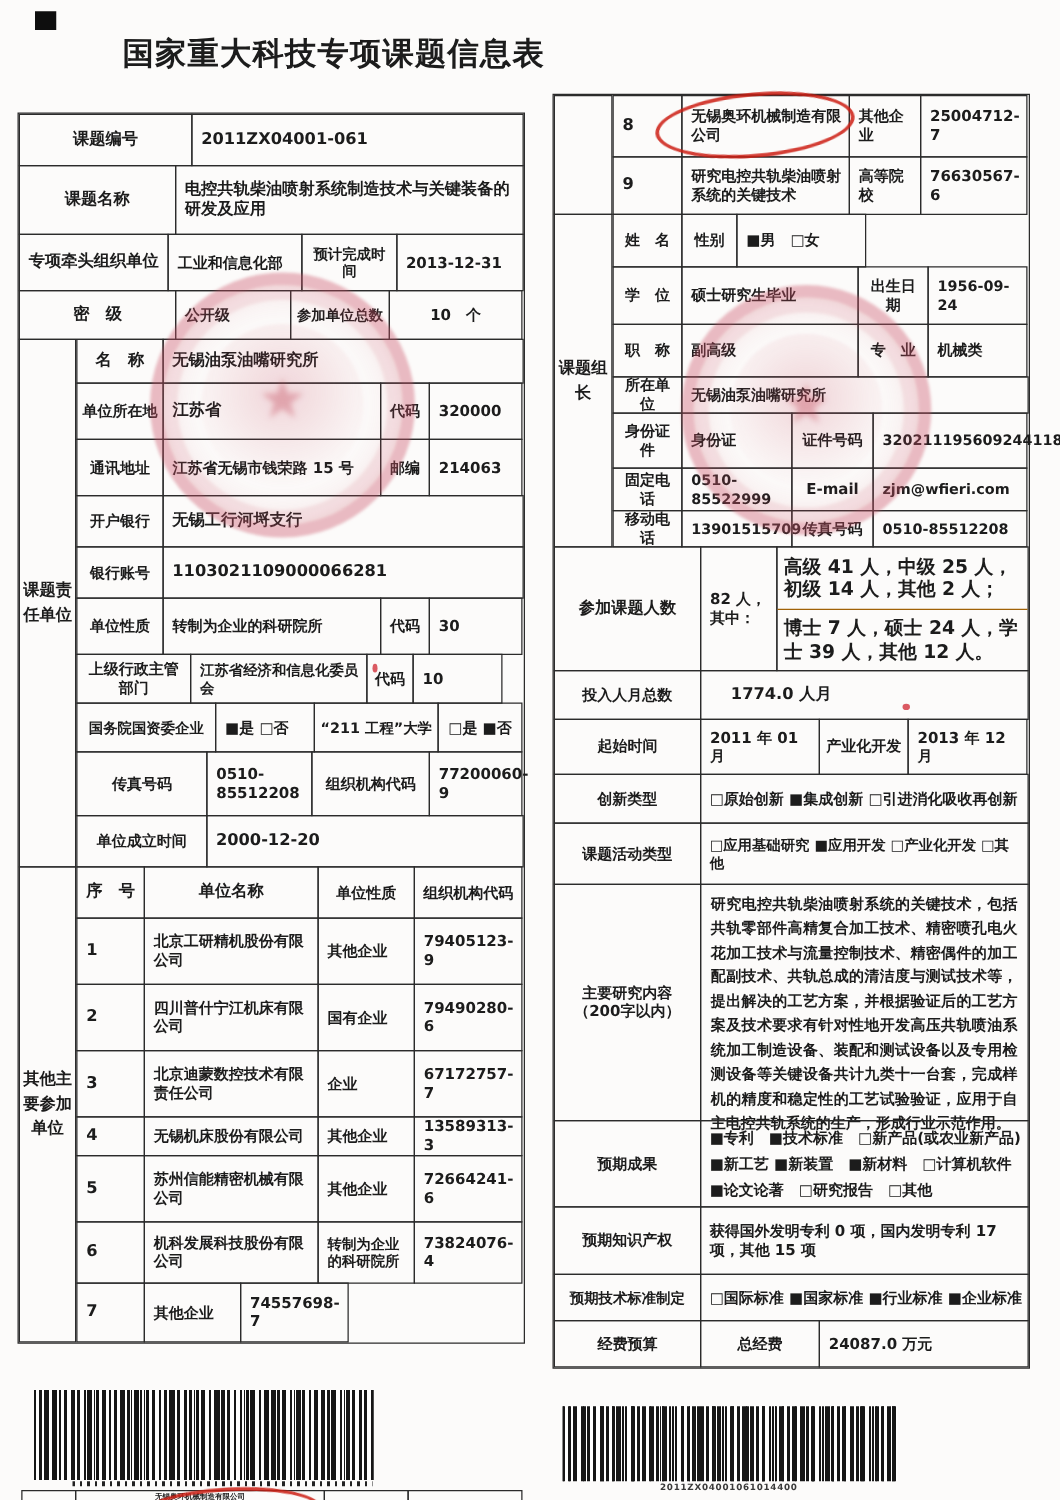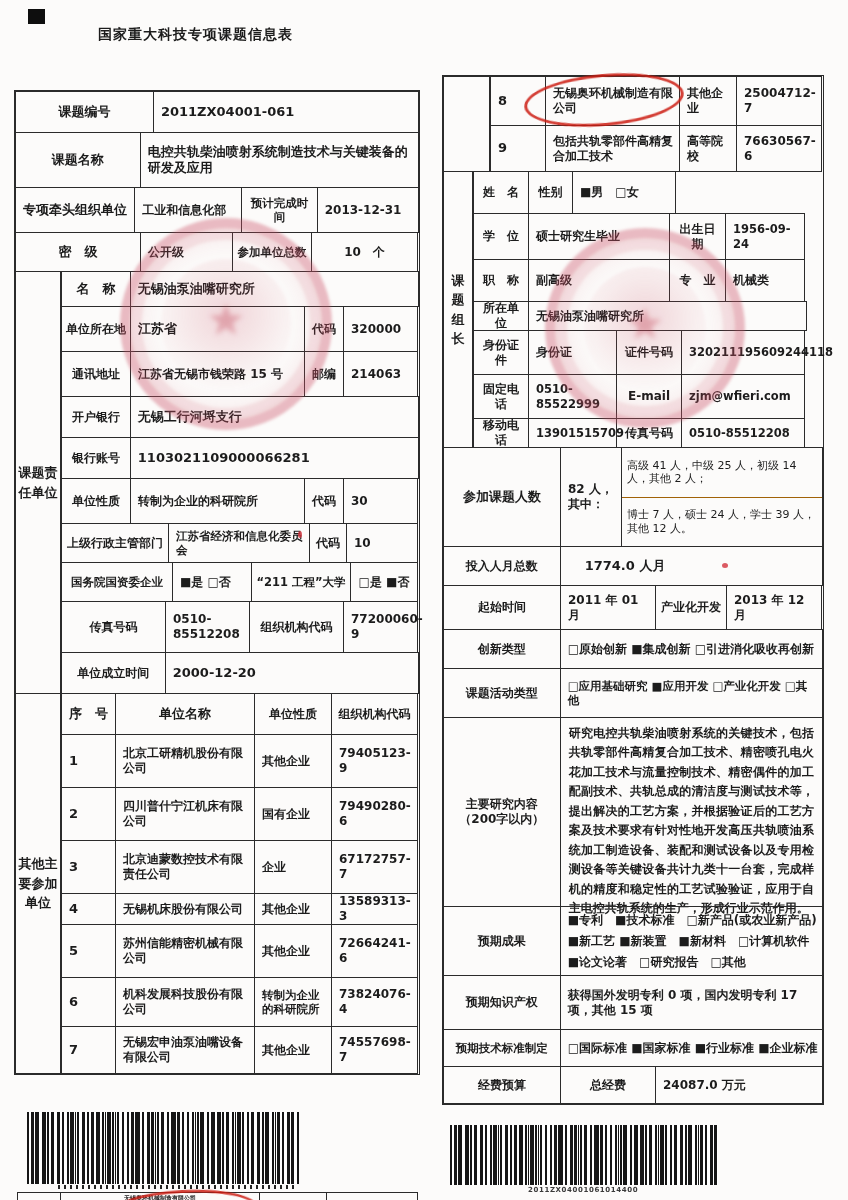--- a/index.html
+++ b/index.html
@@ -1,39 +1,39 @@
 <!DOCTYPE html>
 <html><head>
 <meta charset="utf-8">
 <style>
   html,body{margin:0;padding:0;background:#efeceb;}
   *{box-sizing:border-box;}
   .canvas{position:relative;width:848px;height:1200px;background:#fcfbfa;overflow:hidden;
           font-family:"DejaVu Sans","Liberation Sans",sans-serif;color:#1c1c1c;}
-  .title{position:absolute;left:98px;top:26px;font-size:14px;font-weight:bold;letter-spacing:1px;margin:0;}
+  .title{position:absolute;left:98px;top:26px;font-size:25px;font-weight:bold;letter-spacing:1px;margin:0;}
   .corner-mark{position:absolute;left:28px;top:9px;width:17px;height:15px;background:#0e0e0e;}
 
   
   .tbl{position:absolute;border:1px solid #2b2b2b;background:transparent;}
   .r{display:flex;align-items:stretch;}
   .r + .r{margin-top:-1px;}
   .c{border:1px solid #2b2b2b;margin-left:-1px;display:flex;align-items:center;justify-content:center;
      text-align:center;padding:2px 4px;font-size:13px;font-weight:600;line-height:1.25;min-width:0;}
   .r .c:first-child{margin-left:0;}
   .v{justify-content:flex-start;text-align:left;padding-left:7px;}
   .grpwrap{display:flex;align-items:stretch;}
   .grpwrap + .r,.r + .grpwrap,.grpwrap + .grpwrap{margin-top:-1px;}
   .outer{width:46px;border:1px solid #2b2b2b;display:flex;align-items:center;justify-content:center;
          text-align:center;font-size:13px;font-weight:600;padding:2px;line-height:1.5;}
   .grp{flex:1;min-width:0;}
   .grp .r:first-child{margin-top:0;}
   .fs12{font-size:12px;}  .fs115{font-size:11.5px;}
   .pre{white-space:pre-line;}
   .stack{flex-direction:column;align-items:stretch;padding:0;}
-  .sub{flex:1;display:flex;align-items:center;text-align:left;padding:2px 5px;font-size:11px;font-weight:400;}
+  .sub{flex:1;display:flex;align-items:center;text-align:left;padding:2px 5px;font-size:15px;font-weight:700;}
   .sub + .sub{border-top:1px solid #a16207;}
   .multiline{flex-direction:column;align-items:flex-start;justify-content:center;gap:6px;}
   .multiline div{font-size:12px;font-weight:600;}
   .just{display:block;text-align:justify;font-size:12px;font-weight:600;line-height:1.62;padding:6px 8px;}
 
   
   .barcode{position:absolute;background-color:#fff;
     background-image:
       repeating-linear-gradient(90deg,#161616 0 2px,transparent 2px 5px),
       repeating-linear-gradient(90deg,#161616 0 1px,transparent 1px 8px),
@@ -119,21 +119,21 @@
           <div class="c fs12" style="width:70px">银行账号</div>
           <div class="c v" style="width:290px">1103021109000066281</div>
         </div>
         <div class="r" style="height:46px">
           <div class="c fs12" style="width:70px">单位性质</div>
           <div class="c v fs12" style="width:175px">转制为企业的科研院所</div>
           <div class="c fs12" style="width:40px">代码</div>
           <div class="c v fs12" style="width:75px">30</div>
         </div>
         <div class="r" style="height:40px">
-          <div class="c fs12" style="width:108px">上级行政主管部门</div>
+          <div class="c fs12" style="width:92px">上级行政主管部门</div>
           <div class="c v fs115" style="width:142px">江苏省经济和信息化委员会</div>
           <div class="c fs12" style="width:38px">代码</div>
           <div class="c v fs12" style="width:72px">10</div>
         </div>
         <div class="r" style="height:40px">
           <div class="c fs115" style="width:112px">国务院国资委企业</div>
           <div class="c v fs12" style="width:80px">■是 □否</div>
           <div class="c fs115" style="width:100px">“211 工程”大学</div>
           <div class="c fs12" style="width:68px">□是 ■否</div>
         </div>
@@ -190,21 +190,20 @@
           <div class="c v fs12" style="width:87px">72664241-6</div>
         </div>
         <div class="r" style="height:50px">
           <div class="c v" style="width:55px">6</div>
           <div class="c v fs12" style="width:140px">机科发展科技股份有限公司</div>
           <div class="c v fs115" style="width:78px">转制为企业的科研院所</div>
           <div class="c v fs12" style="width:87px">73824076-4</div>
         </div>
         <div class="r" style="height:48px">
           <div class="c v" style="width:55px">7</div>
-          <div class="c v fs12" style="width:140px">无锡宏申油泵油嘴设备有限公司</div>
           <div class="c v fs12" style="width:78px">其他企业</div>
           <div class="c v fs12" style="width:87px">74557698-7</div>
         </div>
       </div>
     </div>
   </div>
 
   <div class="barcode" style="left:27px;top:1112px;width:272px;height:72px;"></div>
   <div class="bc-dots" style="left:58px;top:1185px;width:240px;"></div>
 
@@ -221,29 +220,29 @@
       <div class="outer" style="width:47px"></div>
       <div class="grp">
         <div class="r" style="height:50px">
           <div class="c v" style="width:56px">8</div>
           <div class="c v fs12" style="width:135px">无锡奥环机械制造有限公司</div>
           <div class="c v fs12" style="width:58px">其他企业</div>
           <div class="c v fs12" style="width:86px">25004712-7</div>
         </div>
         <div class="r" style="height:47px">
           <div class="c v" style="width:56px">9</div>
-          <div class="c v fs12" style="width:135px">包括共轨零部件高精复合加工技术</div>
+          <div class="c v fs12" style="width:135px">研究电控共轨柴油喷射系统的关键技术</div>
           <div class="c v fs12" style="width:58px">高等院校</div>
           <div class="c v fs12" style="width:86px">76630567-6</div>
         </div>
       </div>
     </div>
 
     <div class="grpwrap">
-      <div class="outer" style="width:30px">课题组长</div>
+      <div class="outer" style="width:47px">课题组长</div>
       <div class="grp">
         <div class="r" style="height:43px">
           <div class="c fs12" style="width:56px">姓　名</div>
           <div class="c fs12" style="width:45px">性别</div>
           <div class="c v fs12" style="width:104px">■男　□女</div>
         </div>
         <div class="r" style="height:47px">
           <div class="c fs12" style="width:56px">学　位</div>
           <div class="c v fs12" style="width:142px">硕士研究生毕业</div>
           <div class="c fs12" style="width:57px">出生日期</div>
@@ -258,21 +257,21 @@
         <div class="r" style="height:30px">
           <div class="c fs12" style="width:56px">所在单位</div>
           <div class="c v fs12" style="width:279px">无锡油泵油嘴研究所</div>
         </div>
         <div class="r" style="height:45px">
           <div class="c fs12" style="width:56px">身份证件</div>
           <div class="c v fs12" style="width:89px">身份证</div>
           <div class="c fs12" style="width:66px">证件号码</div>
           <div class="c v fs115" style="width:124px">320211195609244118</div>
         </div>
-        <div class="r" style="height:45px">
+        <div class="r" style="height:35px">
           <div class="c fs12" style="width:56px">固定电话</div>
           <div class="c v fs115" style="width:89px">0510-85522999</div>
           <div class="c fs12" style="width:66px">E-mail</div>
           <div class="c v fs115" style="width:124px">zjm@wfieri.com</div>
         </div>
         <div class="r" style="height:30px">
           <div class="c fs12" style="width:56px">移动电话</div>
           <div class="c v fs115" style="width:89px">13901515709</div>
           <div class="c fs12" style="width:66px">传真号码</div>
           <div class="c v fs115" style="width:124px">0510-85512208</div>

